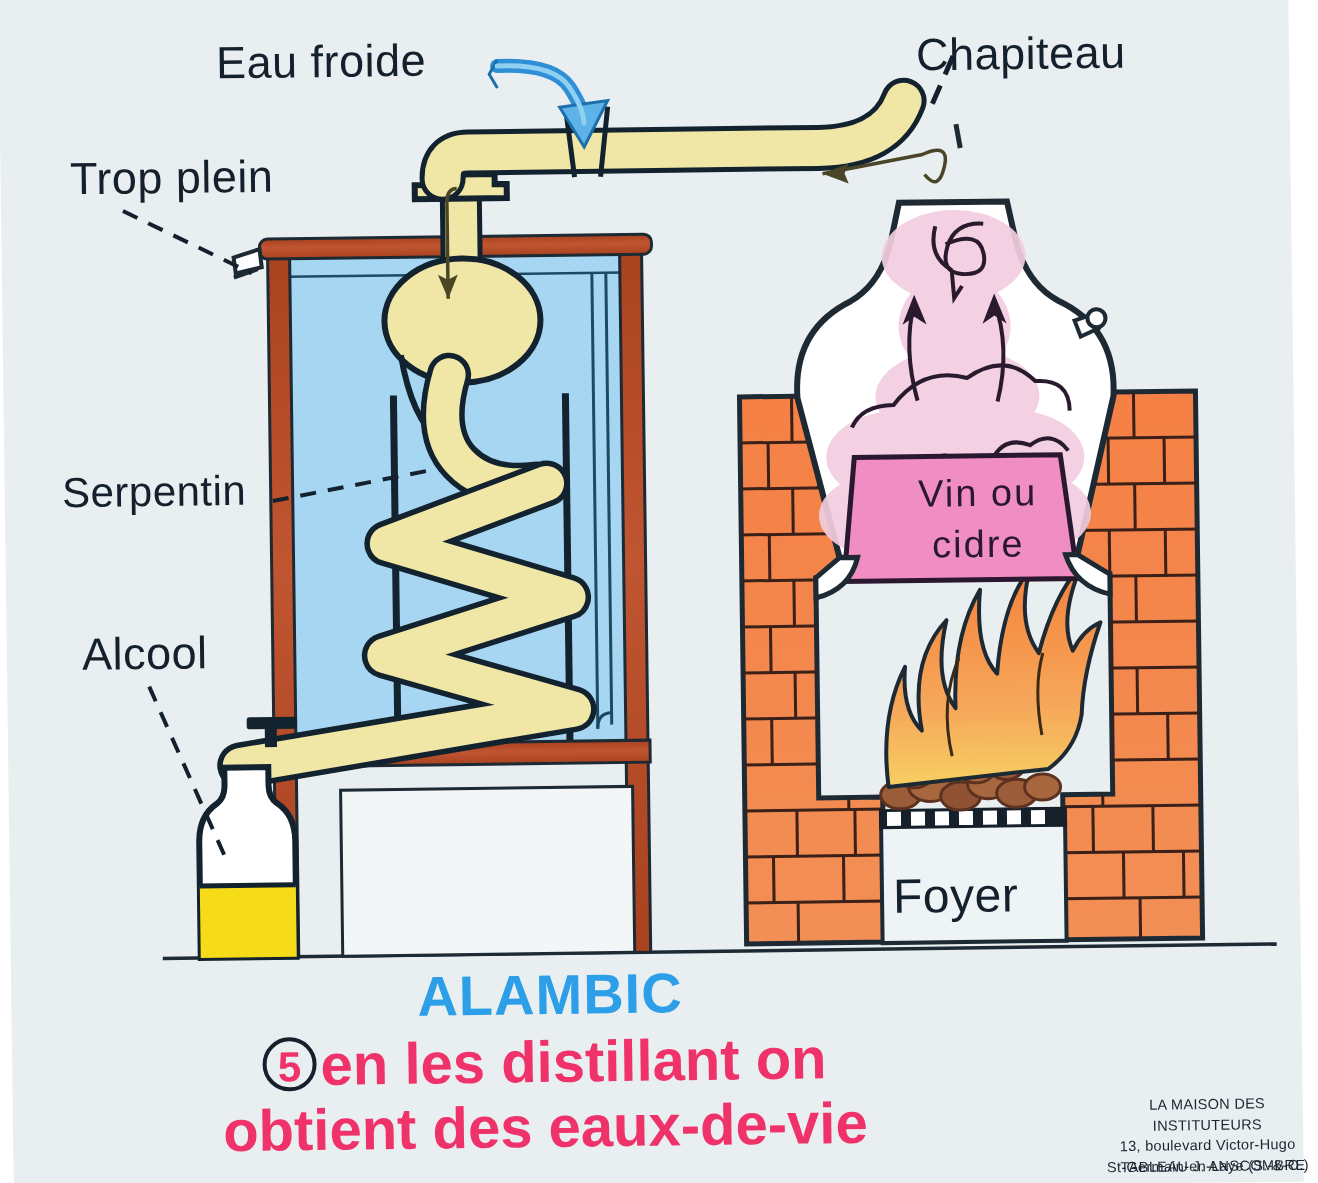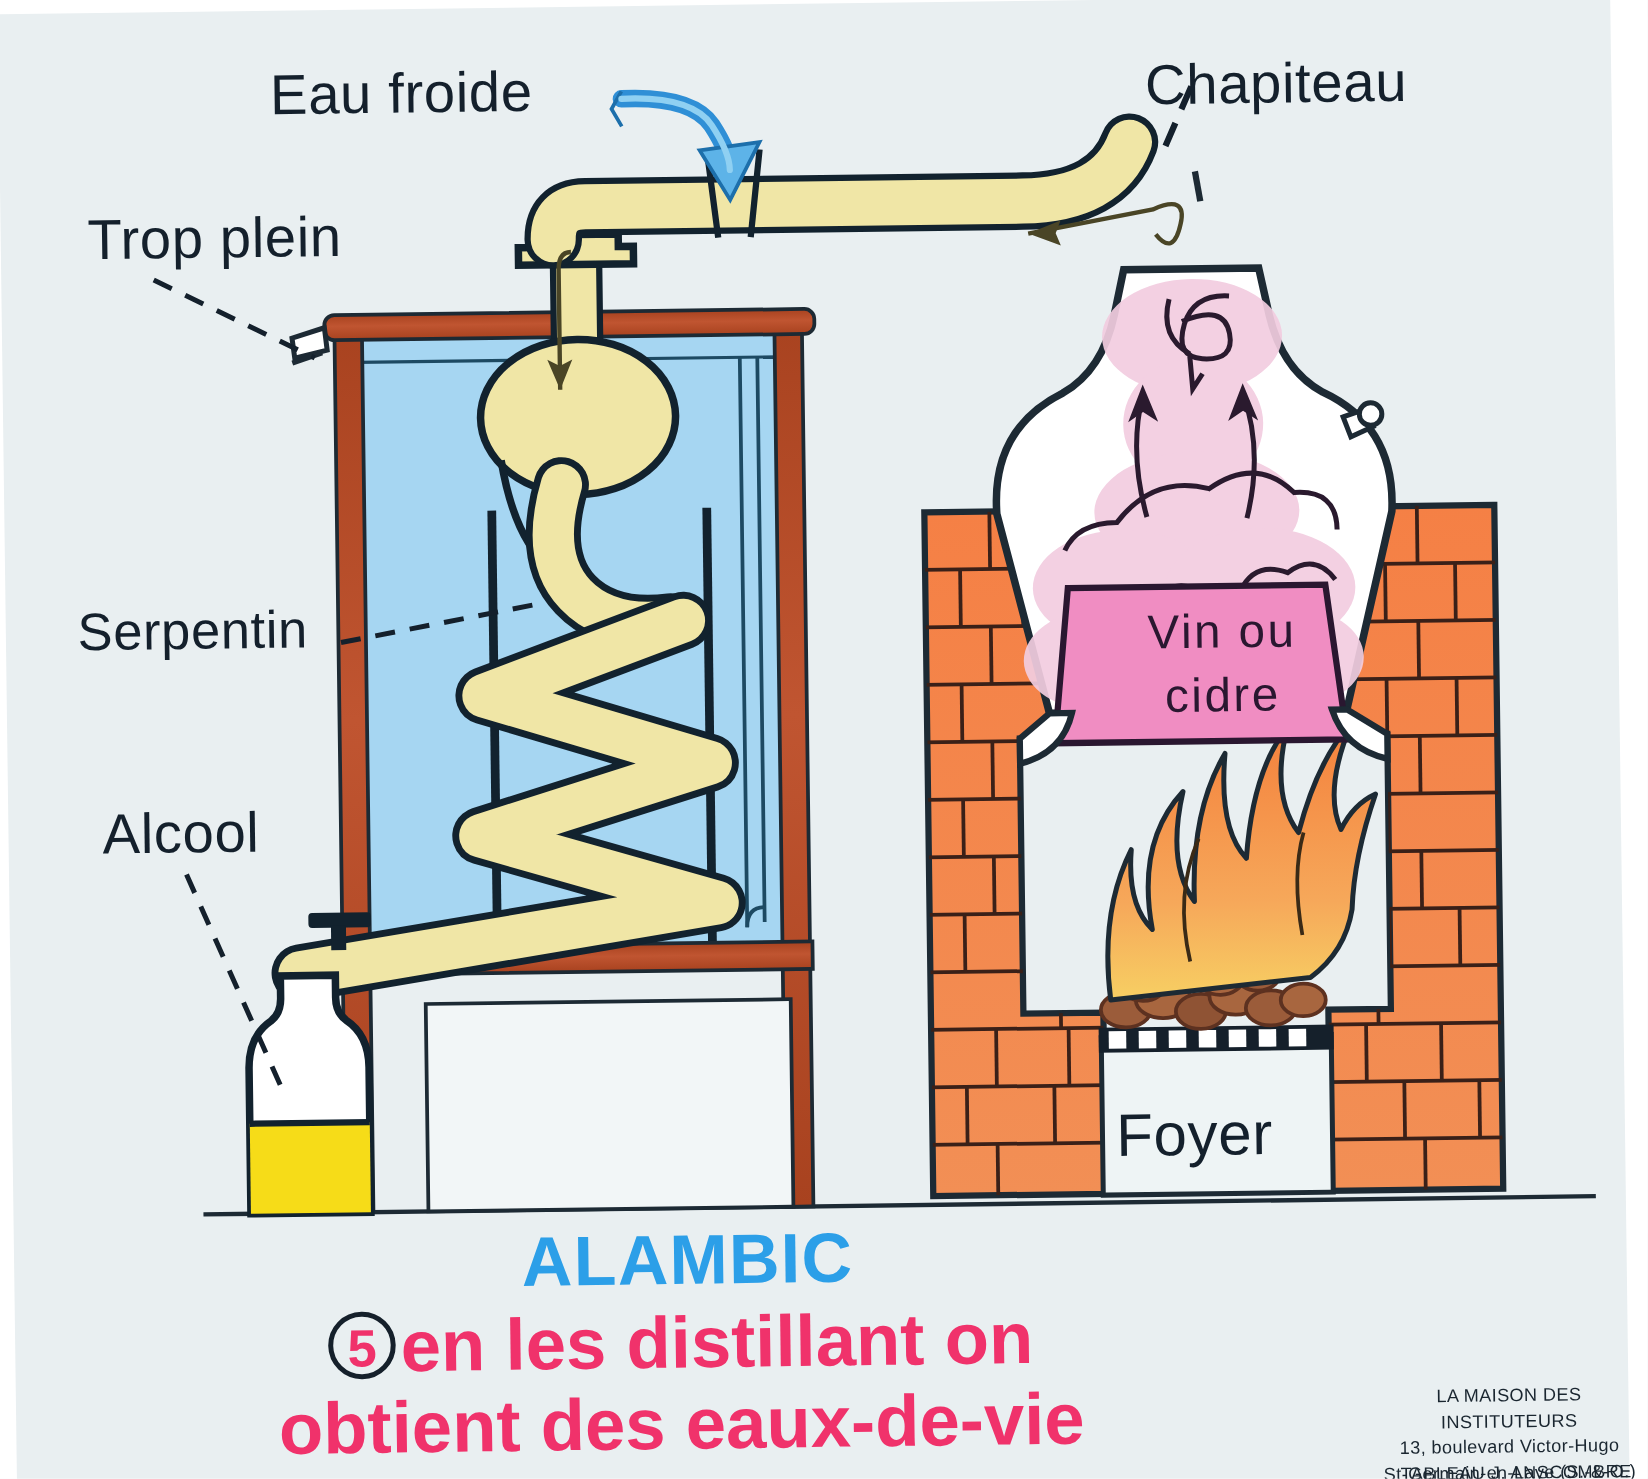--- a/index.html
+++ b/index.html
@@ -8,21 +8,20 @@
   }
   body {
     width: 1318px; height: 1183px;
     overflow: hidden;
     font-family: "Liberation Sans", sans-serif;
   }
   #poster {
     position: relative;
     width: 1318px; height: 974px;
     background: #ffffff;
-    margin-top: 13px;
   }
   
   #paper {
     position: absolute;
     left: 6px; top: -10px;
     width: 1290px; height: 1200px;
     background: #e9eff1;
     transform: rotate(-0.75deg);
     transform-origin: 50% 50%;
     box-shadow: 0 0 0 0 transparent;

